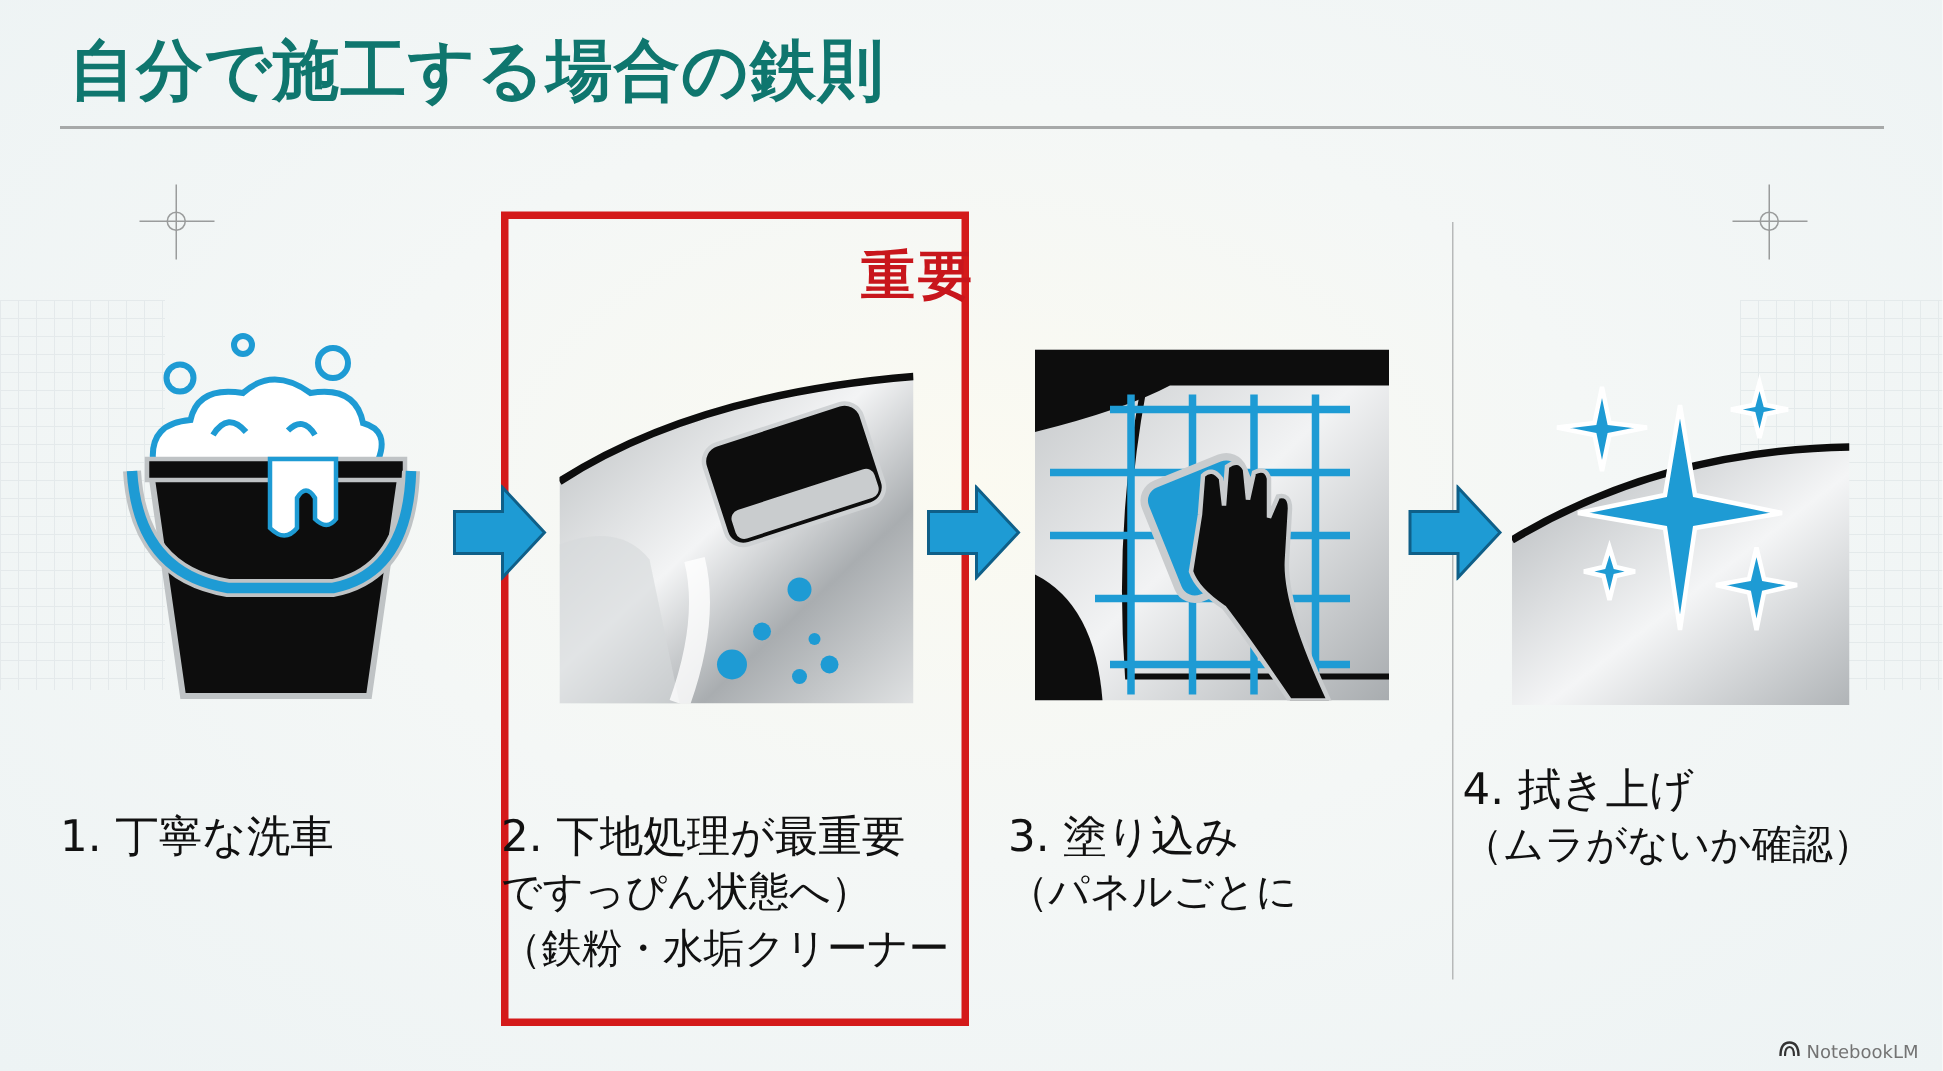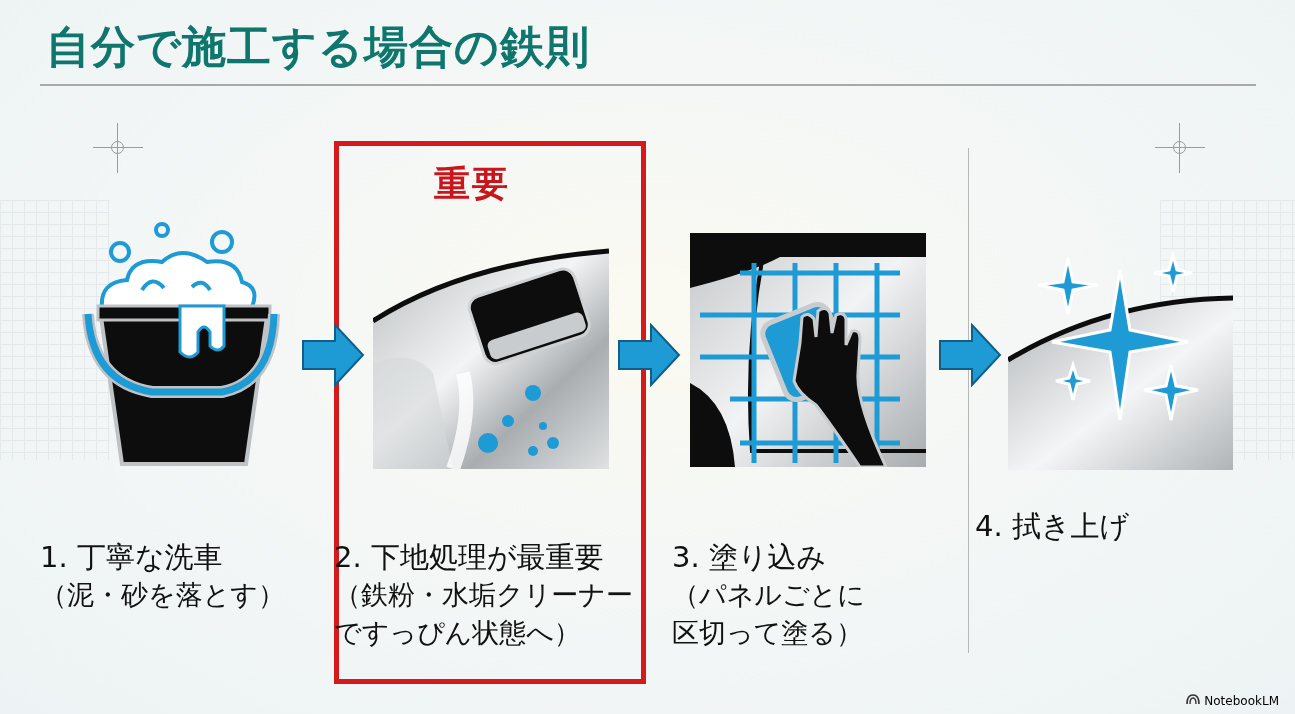--- a/index.html
+++ b/index.html
@@ -17,26 +17,26 @@
   .crosshair { position:absolute; width:50px; height:50px; }
   .crosshair .h { position:absolute; left:0; top:24px; width:50px; height:1px; background:#9a9c9c; }
   .crosshair .v { position:absolute; left:24px; top:0; width:1px; height:50px; background:#9a9c9c; }
   .crosshair .c { position:absolute; left:18px; top:18px; width:11px; height:11px; border:1px solid #9a9c9c; border-radius:50%; }
   .vline { position:absolute; width:1px; background:#b7b9b9; }
   .grid-bg { position:absolute; background-image:
       linear-gradient(#dfe5e7 1px, transparent 1px),
       linear-gradient(90deg, #dfe5e7 1px, transparent 1px);
       background-size:12px 12px; opacity:.7; }
   .highlight-box { position:absolute; left:334px; top:141px; width:312px; height:543px; border:5px solid #d41a1a; box-sizing:border-box; }
-  .important-label { position:absolute; left:316px; top:160px; width:312px; text-align:center; color:#c8161c; font-size:36px; font-weight:bold; letter-spacing:2px; }
+  .important-label { position:absolute; left:338px; top:160px; width:312px; text-align:right; color:#c8161c; font-size:36px; font-weight:bold; letter-spacing:2px; }
   .step-img { position:absolute; width:236px; height:236px; }
   .arrow { position:absolute; width:64px; height:64px; }
   .step-text { position:absolute; font-weight:normal; font-size:27px; line-height:38px; color:#111; }
   .step-text .t { display:block; font-size:29px; }
-  .watermark { position:absolute; right:16px; bottom:6px; font-size:12px; color:#000000; display:flex; align-items:center; gap:4px; }
+  .watermark { position:absolute; right:16px; bottom:6px; font-size:12px; color:#737373; display:flex; align-items:center; gap:4px; }
 </style>
 </head>
 <body>
 
 <div class="grid-bg" style="left:0;top:200px;width:110px;height:260px;"></div>
 <div class="grid-bg" style="left:1160px;top:200px;width:135px;height:260px;"></div>
 
 <div class="title">自分で施工する場合の鉄則</div>
 <div class="rule"></div>
 
@@ -161,37 +161,36 @@
       <path d="M60 18 L65 42 L90 45 L65 50 L60 74 L55 50 L30 45 L55 42 Z"></path>
       <path d="M165 15 L169 30 L184 33 L169 36 L165 52 L161 36 L146 33 L161 30 Z"></path>
       <path d="M65 125 L69 138 L82 141 L69 144 L65 160 L61 144 L48 141 L61 138 Z"></path>
       <path d="M163 125 L168 146 L190 150 L168 155 L163 180 L158 155 L136 150 L158 146 Z"></path>
     </g>
   </svg>
 </div>
 
 <div class="step-text" style="left:40px;top:538px;width:282px;">
   <span class="t"><span>1.</span> <span>丁寧な洗車</span></span>
-  <span>（泥・砂を落とす）</span>
 </div>
 
 <div class="step-text" style="left:334px;top:538px;width:377px;">
   <span class="t"><span>2.</span> <span>下地処理が最重要</span></span>
+  <span style="display:block">ですっぴん状態へ）</span>
   <span style="display:block">（鉄粉・水垢クリーナー</span>
-  <span style="display:block">ですっぴん状態へ）</span>
 </div>
 
 <div class="step-text" style="left:672px;top:538px;width:270px;">
   <span class="t"><span>3.</span> <span>塗り込み</span></span>
   <span style="display:block">（パネルごとに</span>
-  <span style="display:block">区切って塗る）</span>
 </div>
 
 <div class="step-text" style="left:975px;top:507px;width:300px;">
   <span class="t"><span>4.</span> <span>拭き上げ</span></span>
+  <span>（ムラがないか確認）</span>
 </div>
 
 <div class="watermark">
   <span>
     <svg width="14" height="11" viewBox="0 0 14 11">
         <path d="M1 10 Q1 1 7 1 Q13 1 13 10" fill="none" stroke="#333" stroke-width="1.6"></path>
         <path d="M4 10 Q4 4 7 4 Q10 4 10 10" fill="none" stroke="#333" stroke-width="1.4"></path>
       </svg>
   </span>
   <span>NotebookLM</span>

